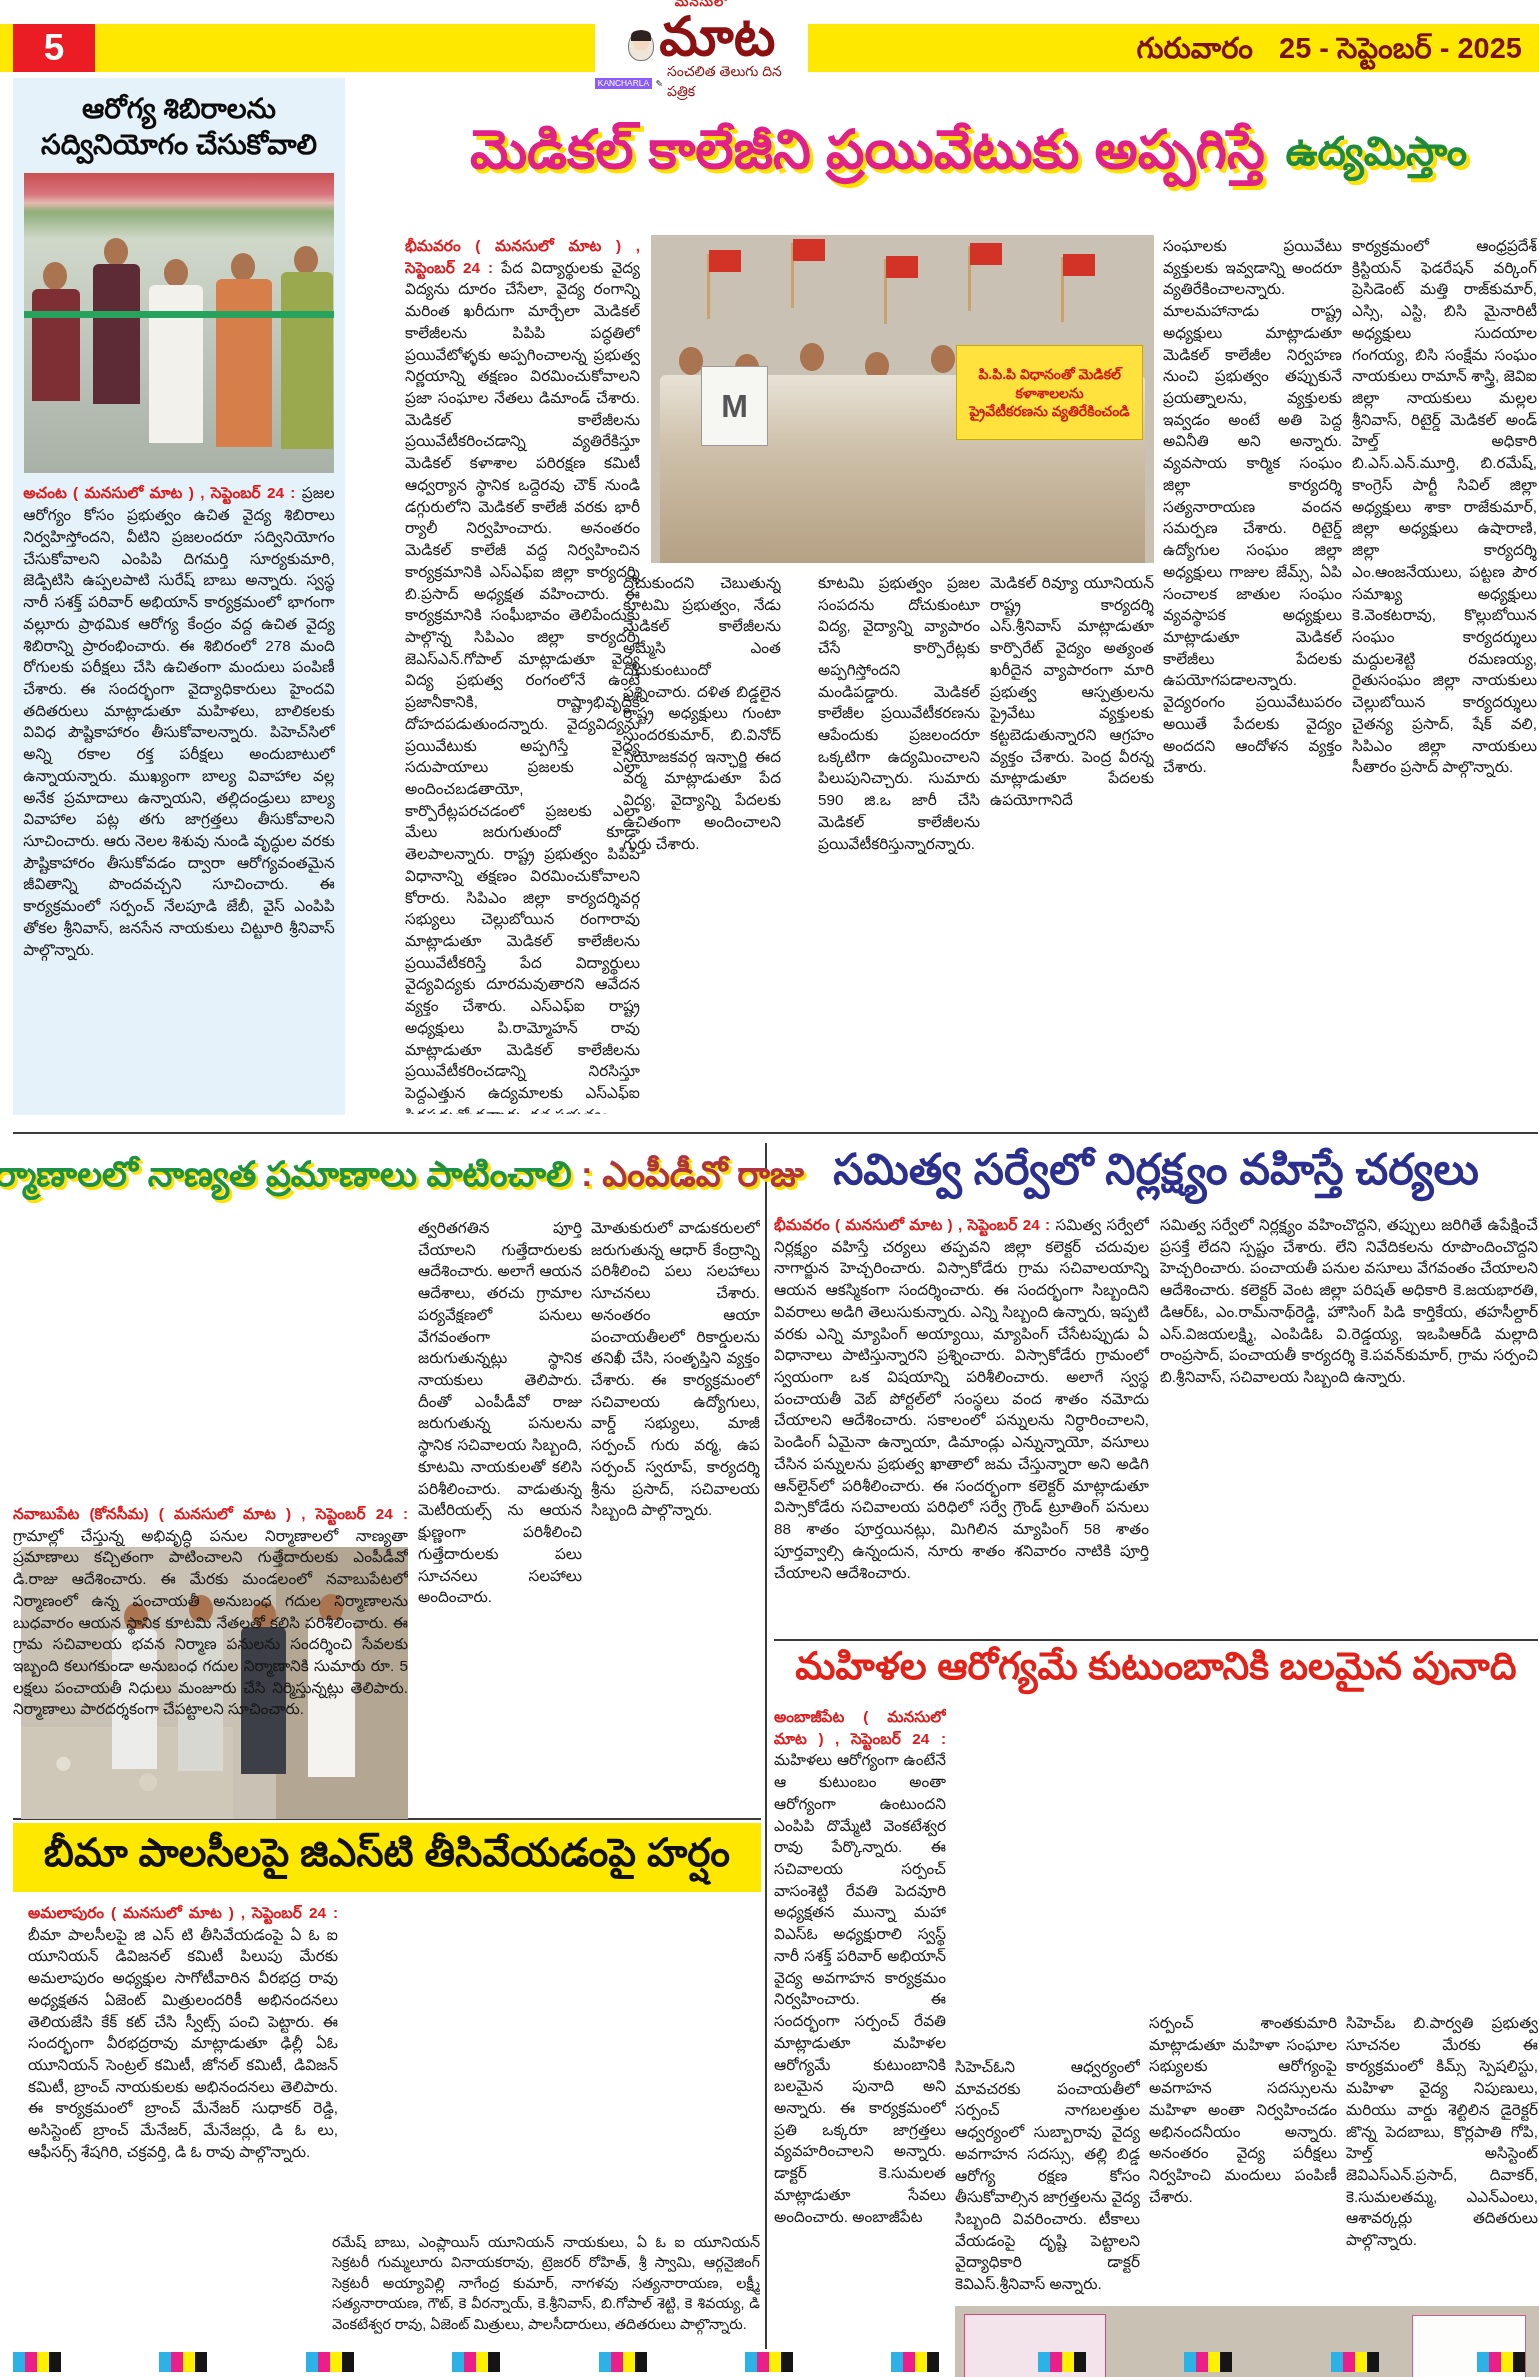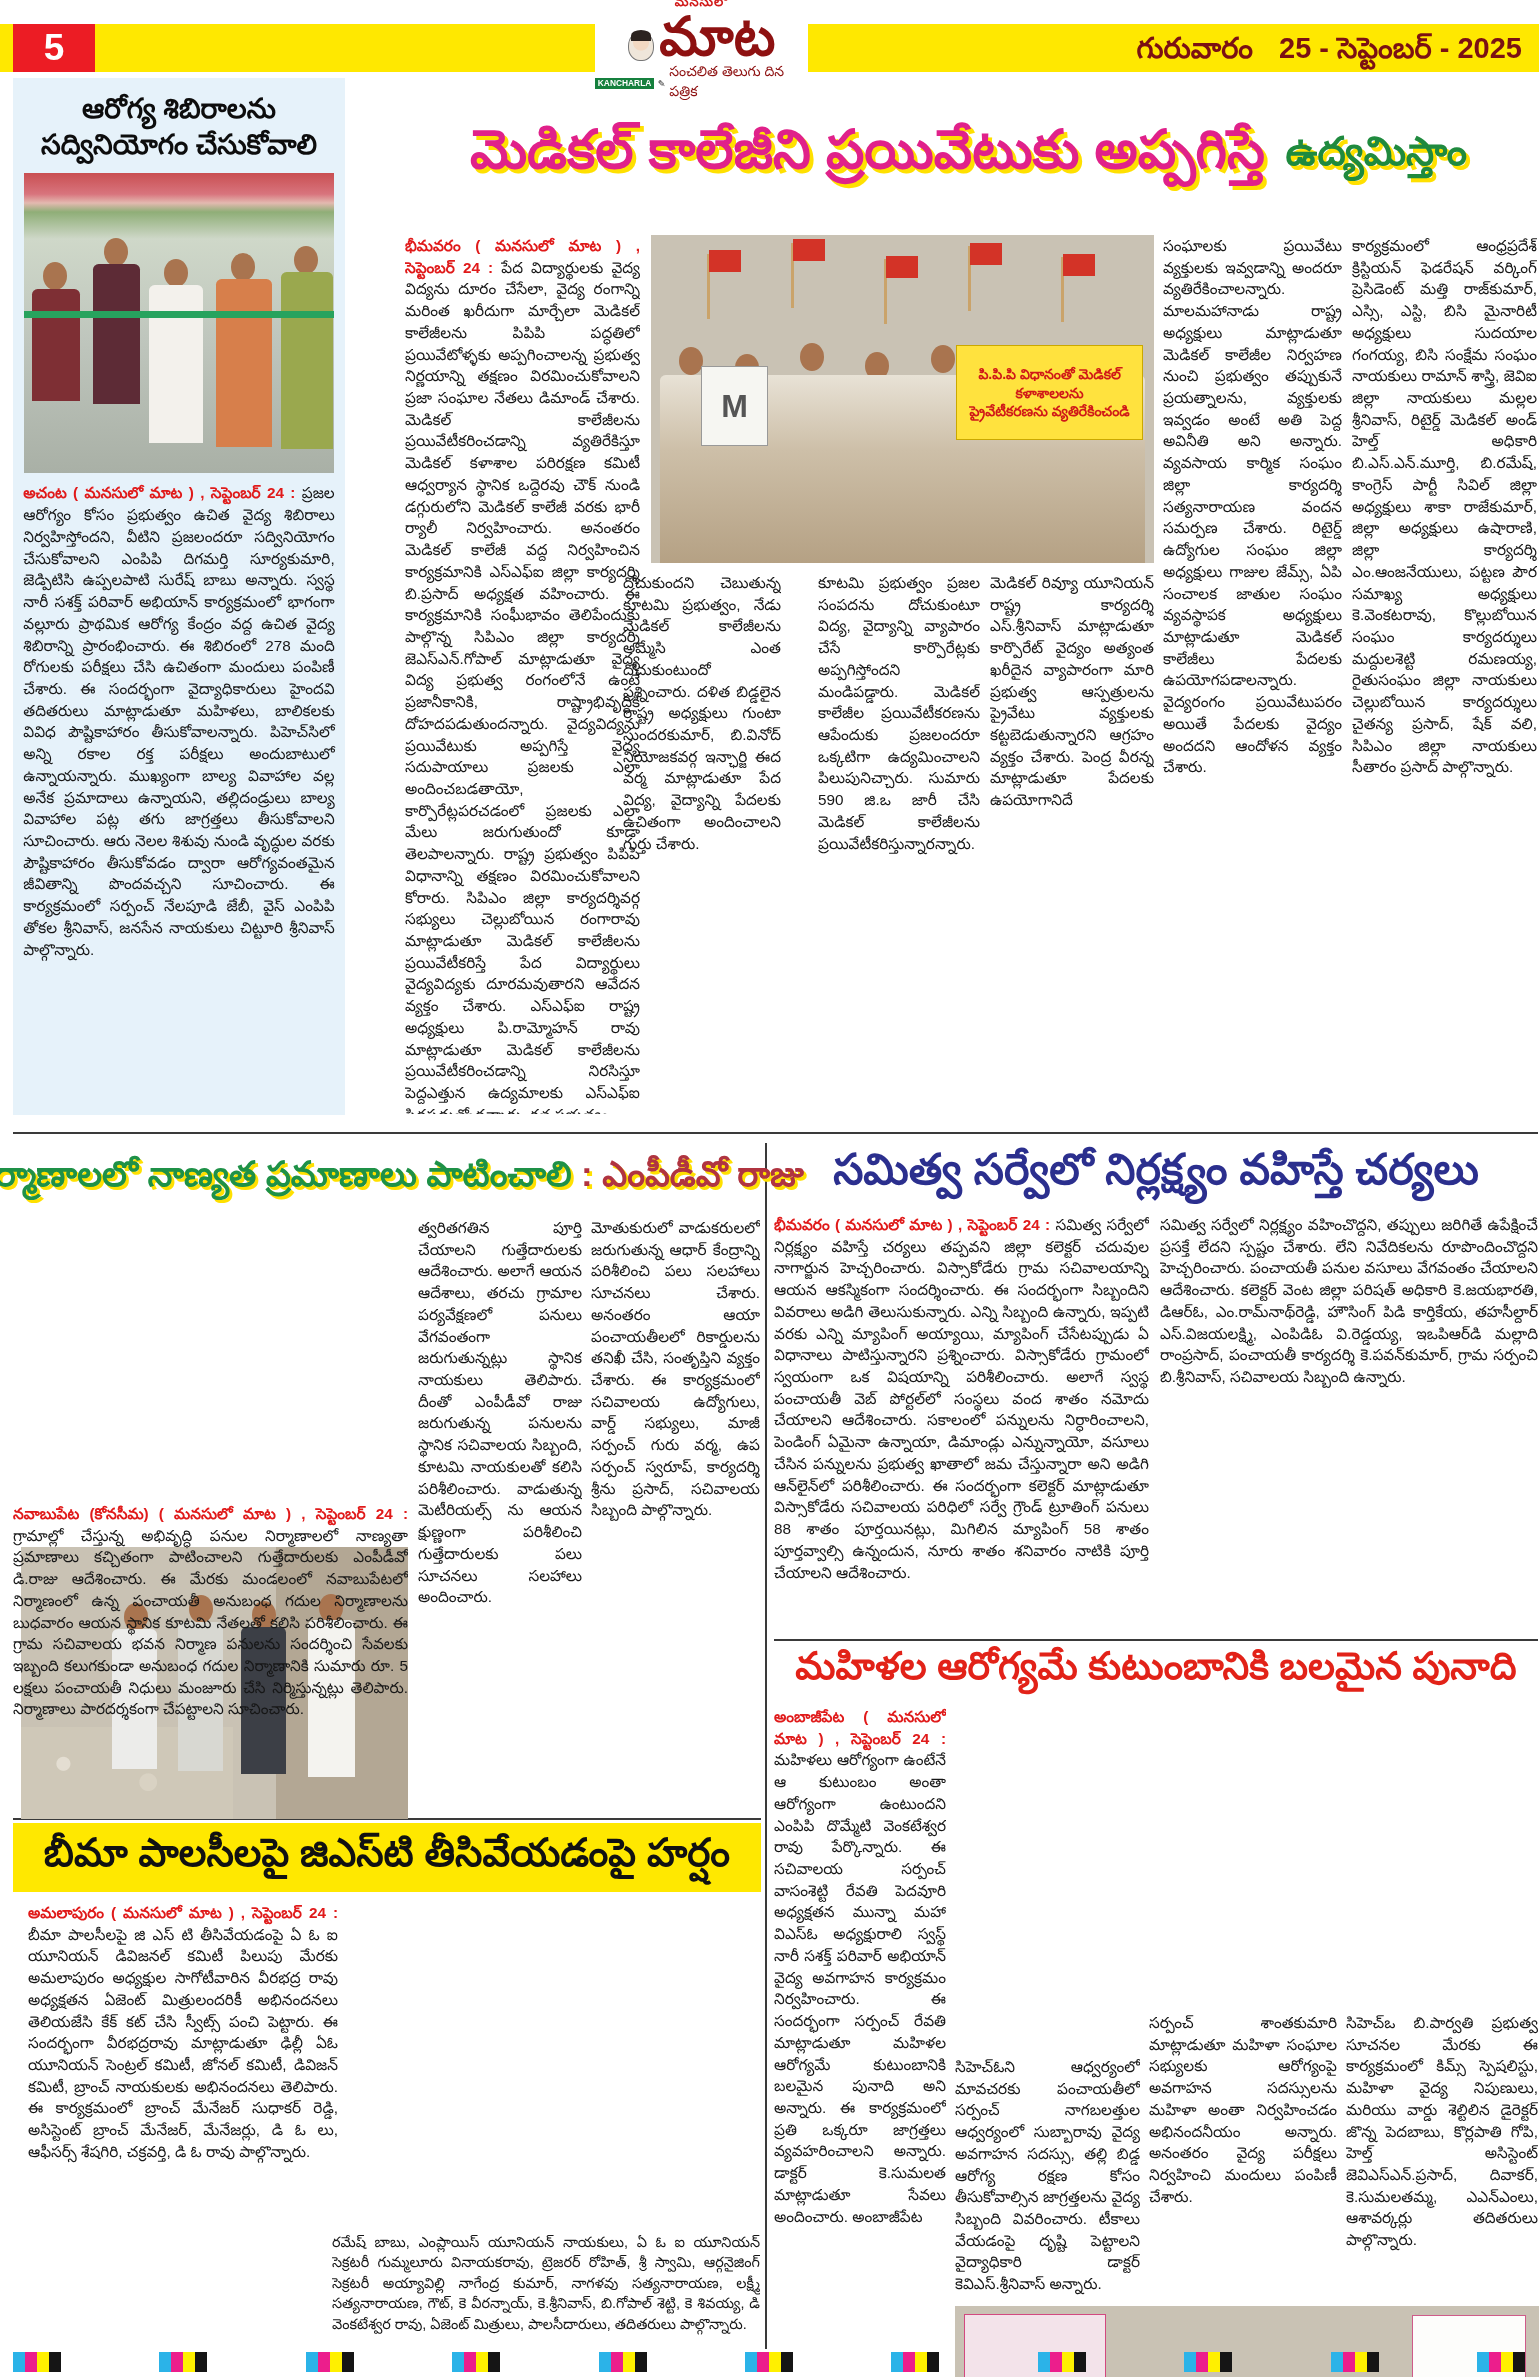--- a/index.html
+++ b/index.html
@@ -10,21 +10,21 @@
   #yellow-band{left:0;top:24px;width:1539px;height:48px;background:#ffe800;}
   #pagenum-box{left:13px;top:24px;width:82px;height:48px;background:#ec1c24;display:flex;align-items:center;justify-content:center;}
   #pagenum-box span{color:#fff;font-size:37px;font-weight:bold;}
   #masthead{left:595px;top:11.2px;width:213px;height:75px;background:#fff;display:flex;flex-direction:column;align-items:center;justify-content:center;}
   #masthead .row{display:flex;align-items:flex-end;gap:5.6px;}
   .mh-top{color:#d11a1a;font-size:13px;font-weight:bold;letter-spacing:0.9px;}
   .mh-face{width:24px;height:28px;border-radius:50% 50% 45% 45%;background:radial-gradient(circle at 50% 38%,#f3d9c2 0 7.5px,#efe6da 8.4px);border:0.9px solid #777;position:relative;}
   .mh-face:before{content:"";position:absolute;left:1.9px;top:-1.9px;width:20.5px;height:11.2px;border-radius:50% 50% 0 0;background:#2c2320;}
   .mh-main{color:#8e1111;font-size:54px;font-weight:bold;line-height:0.9;}
   .mh-tagline{display:flex;gap:3.7px;align-items:center;margin-top:2.8px;}
-  .mh-kancharla{background:#15803d;color:#fff;font-size:8.4px;font-weight:bold;padding:0.9px 2.8px;}
+  .mh-kancharla{background:#8b5cf6;color:#fff;font-size:8.4px;font-weight:normal;padding:0.9px 2.8px;}
   .mh-pen{font-size:9.3px;color:#333;}
   .mh-sub{color:#8e1111;font-size:14px;font-weight:normal;}
   #date-box{right:17px;top:32px;width:522px;text-align:right;color:#7b1113;font-size:29px;font-weight:bold;}
   #date-box .sp{display:inline-block;width:26px;}
   
   #leftcol{left:13px;top:78px;width:332px;height:1037px;background:#e6f2fa;overflow:hidden;}
   #leftcol .title{margin:13px 7.5px 5.6px;text-align:center;font-size:28px;font-weight:bold;color:#0d0d0d;line-height:1.3;}
   #leftcol .photo{margin:9.3px 11.2px 7.5px;height:300px;position:relative;overflow:hidden;}
   .body-txt{font-size:15.3px;line-height:1.42;text-align:justify;color:#161616;}
   #leftcol .body-wrap{padding:1.9px 10.3px;height:587px;overflow:hidden;}

